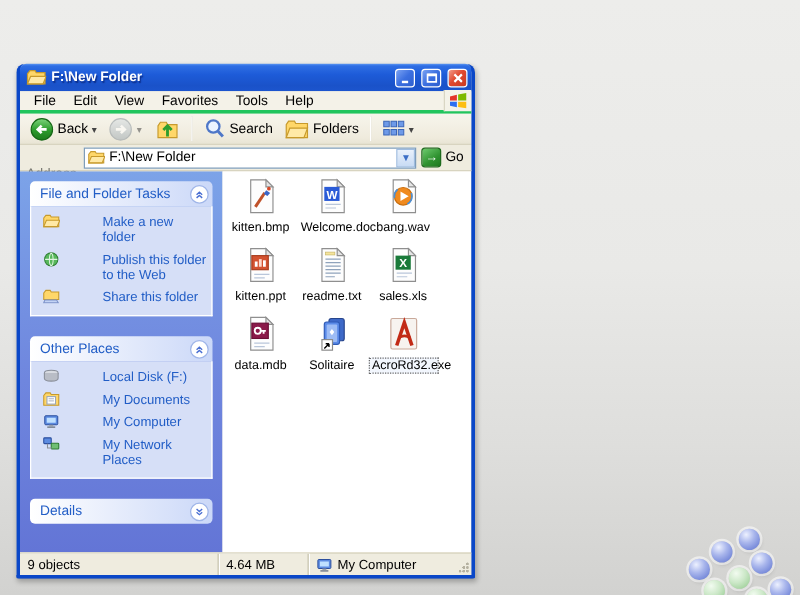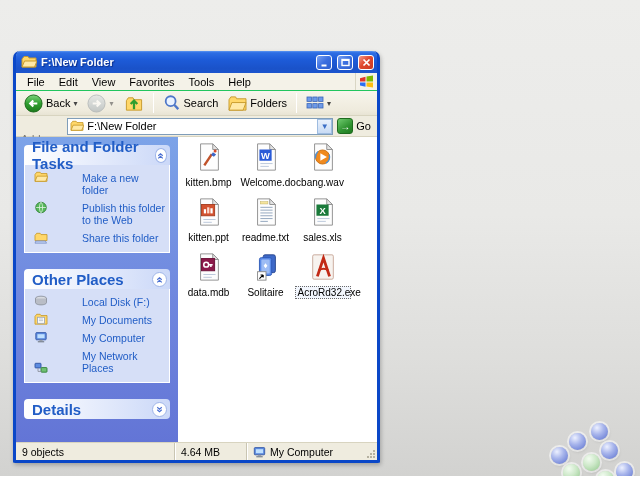--- a/index.html
+++ b/index.html
@@ -31,21 +31,21 @@
     display:flex; align-items:center; padding:0 3px 0 5px; gap:4px;
   }
   .title-text { color:#fff; font-weight:bold; font-size:11px; flex:1;
     text-shadow:1px 1px 1px #0B2E8C; white-space:nowrap; overflow:hidden; }
   .ctl { width:16px; height:15px; border-radius:3px; border:1px solid #fff;
     display:flex; align-items:center; justify-content:center; margin-left:1px; }
   .ctl.minmax { background:linear-gradient(135deg,#7AA2F2 0%,#3B6FE0 50%,#2E5FCE 100%); }
   .ctl.close  { background:linear-gradient(135deg,#F29B8A 0%,#E0492F 45%,#C93A22 100%); }
 
   .menubar { height:18px; flex:0 0 18px; background:#F4F2E8;
-    border-bottom:1px solid #22c55e; display:flex; align-items:center; padding-left:4px; }
+    border-bottom:3px solid #22c55e; display:flex; align-items:center; padding-left:4px; }
   .menu-item { font-size:11px; color:#000; padding:1px 7px; cursor:default; }
   .menubar .spacer { flex:1; }
   .winlogo-btn { width:22px; height:17px; display:flex; align-items:center; justify-content:center;
     border-left:1px solid #D9D6C4; background:#F4F2E8; }
 
   .toolbar { height:25px; flex:0 0 25px;
     background:linear-gradient(180deg,#F7F5EC 0%,#EFEBDD 80%,#E8E4D4 100%);
     border-bottom:1px solid #D8D4C0; display:flex; align-items:center; padding:0 4px; gap:2px; }
   .tool-btn { display:flex; align-items:center; gap:3px; padding:1px 4px; font-size:11px; color:#000; }
   .tool-btn.disabled { opacity:.55; }
@@ -69,27 +69,27 @@
   .content { flex:1; display:flex; overflow:hidden; }
 
   
   .sidebar { width:162px; flex:0 0 162px;
     background:linear-gradient(180deg,#7CA3E8 0%,#6F86DE 55%,#6375D6 100%);
     padding:8px 8px 0 8px; overflow:hidden; }
   .panel { margin-bottom:16px; }
   .panel-header { height:20px; border-radius:4px 4px 0 0;
     background:linear-gradient(90deg,#FFFFFF 0%,#CBD8F8 100%);
     display:flex; align-items:center; justify-content:space-between; padding:0 3px 0 8px; }
-  .panel-title { color:#215DC6; font-weight:bold; font-size:15px; }
+  .panel-title { color:#215DC6; font-weight:normal; font-size:11px; }
   .chev-btn { width:15px; height:15px; border-radius:50%; background:#fff;
     border:1px solid #9FB5E8; display:flex; align-items:center; justify-content:center; }
   .panel-body { background:#D6DFF7; border:1px solid #FFFFFF; border-top:none;
     padding:7px 4px 8px 9px; }
   .task-item { display:flex; align-items:flex-start; gap:5px; margin-bottom:6px; cursor:pointer; }
-  .task-item:last-child { margin-bottom:0;align-items:flex-end; }
+  .task-item:last-child { margin-bottom:0; }
   .task-label { color:#215DC6; font-size:10.5px; line-height:12px;margin-left:29px; }
   .task-icon { flex:0 0 14px; margin-top:-1px; }
 
   
   .filearea { flex:1; background:#fff; padding:5px 0 0 2px;
     display:flex; flex-wrap:wrap; align-content:flex-start; }
   .file-item { width:57px; height:55px; text-align:center; cursor:pointer; }
   .file-item svg { display:block; margin:0 auto; }
   .file-label { display:inline-block; font-size:10px; line-height:11px; color:#000;
     padding:0 2px; border:1px dotted transparent; max-width:56px; white-space:nowrap; }

